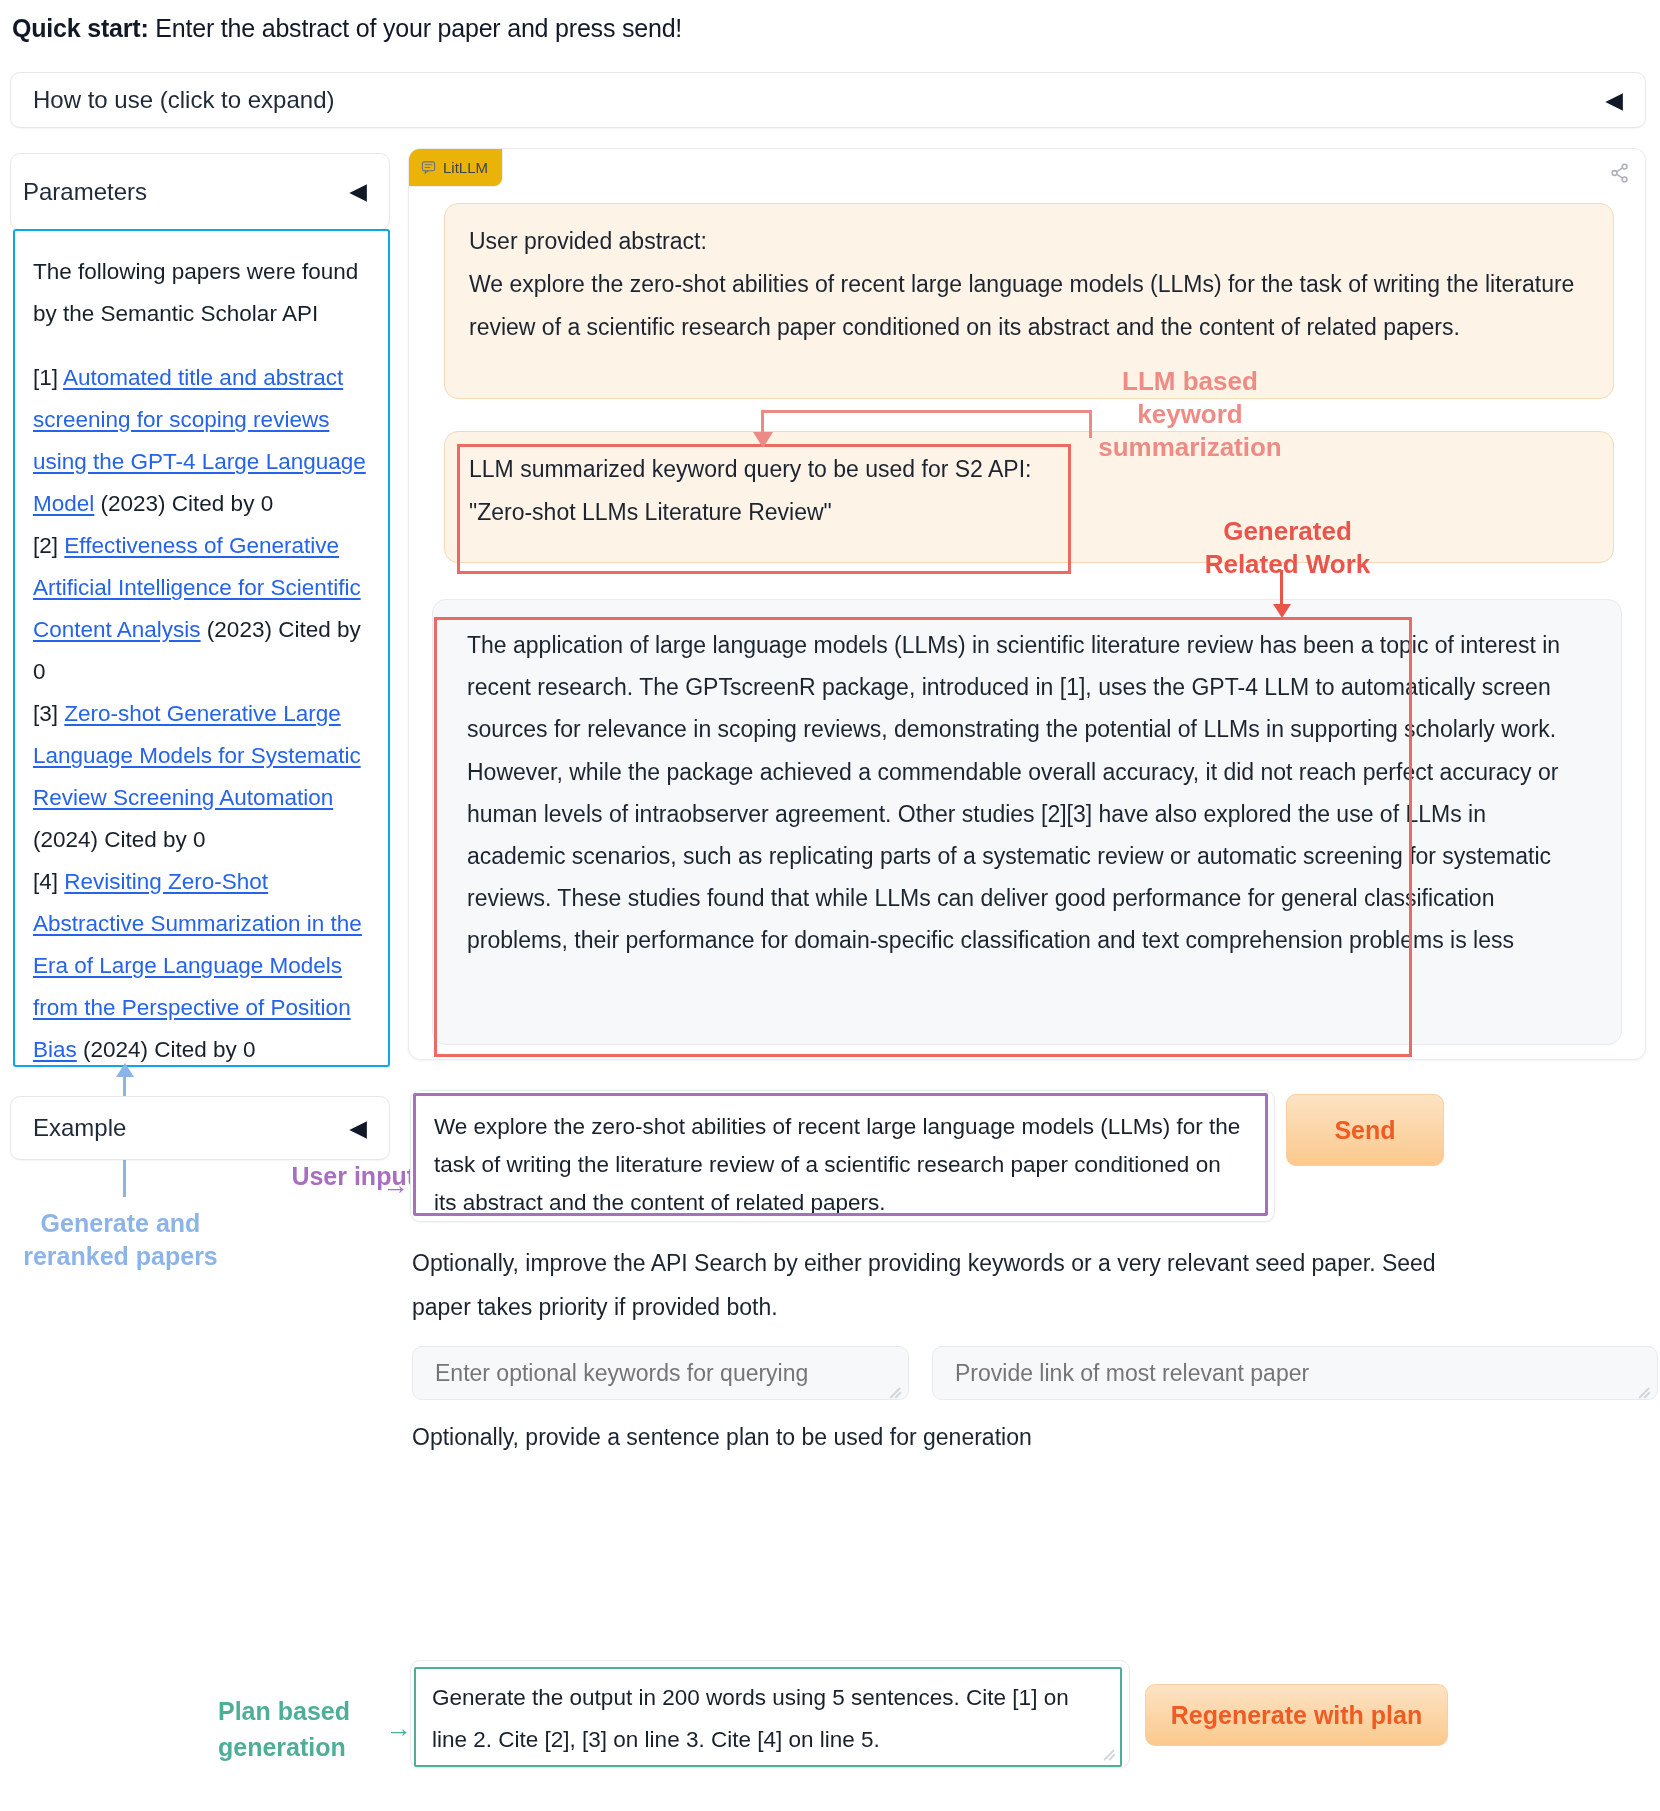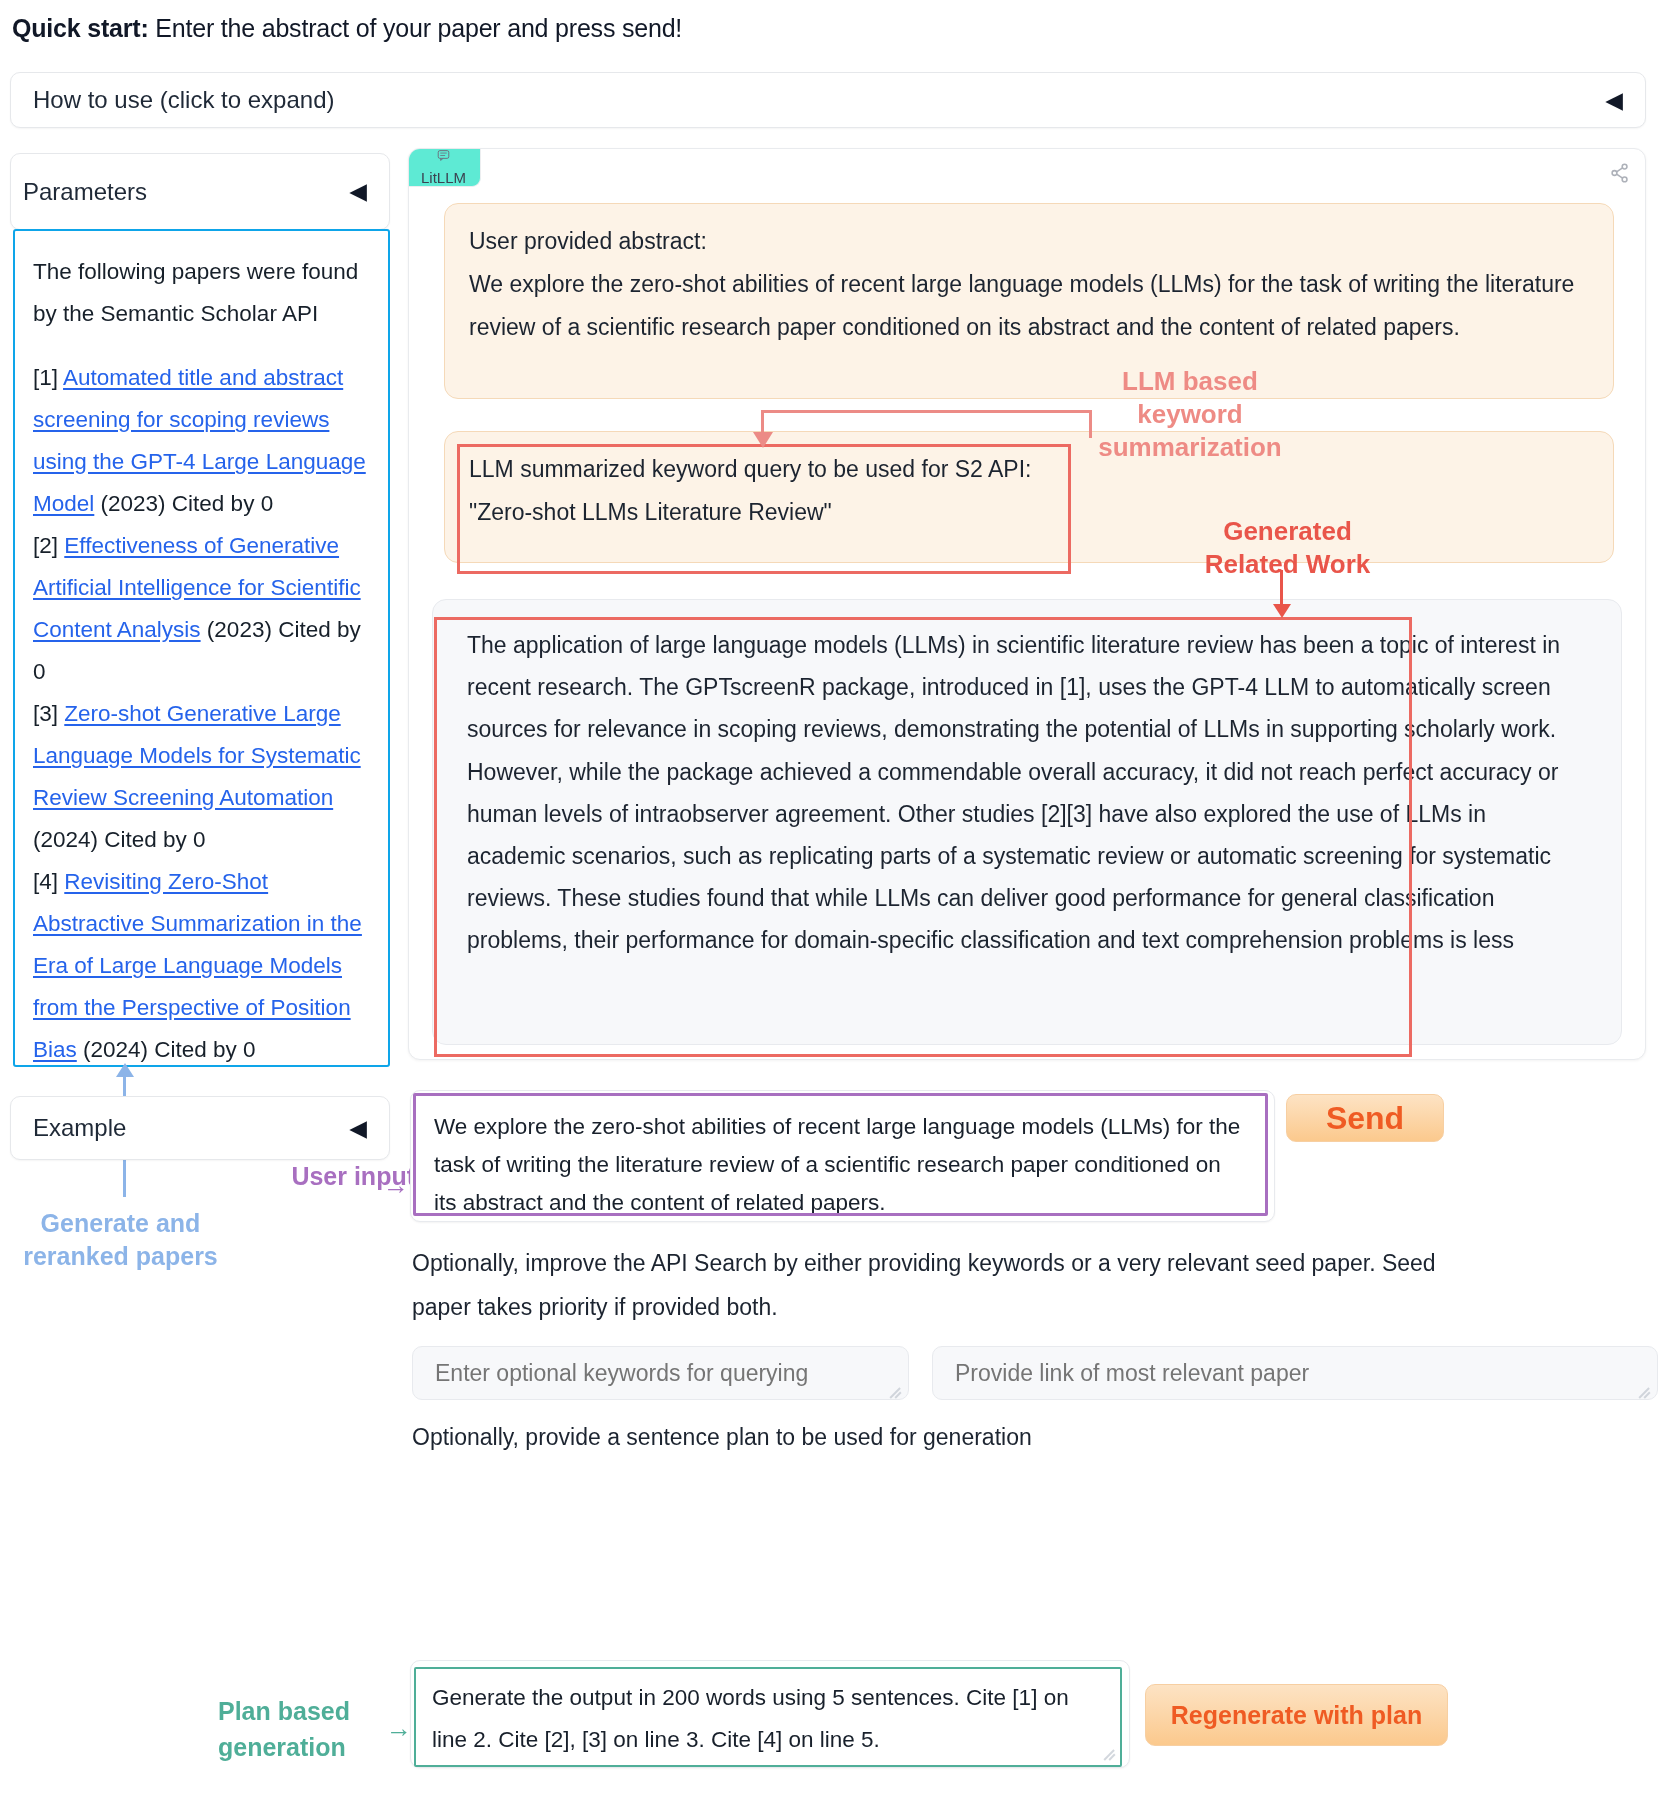--- a/index.html
+++ b/index.html
@@ -82,27 +82,26 @@
     border-radius: 12px;
     box-shadow: 0 1px 3px rgba(0,0,0,0.05);
     overflow: hidden;
   }
   #chat-tab {
     position: absolute;
     left: 0; top: 0;
     height: 38px;
     display: flex; align-items: center; gap: 7px;
     padding: 0 14px 0 12px;
-    background: #5eead4;
+    background: #eab308;
     border: 1px solid #eceef0;
     border-top: none; border-left: none;
     border-radius: 0 0 9px 0;
     font-size: 15px;
     color: #3b4351;
-    flex-direction: column;
   }
   #chat-share {
     position: absolute;
     right: 14px; top: 13px;
     width: 22px; height: 22px;
     opacity: .55;
   }
 
   .bubble {
     position: absolute;
@@ -289,21 +288,21 @@
   .btn-orange {
     position: absolute;
     background: linear-gradient(180deg, #fde3c4 0%, #fbc98d 100%);
     border: 1px solid #f7cfa2;
     border-radius: 10px;
     color: #ef5b23;
     font-weight: bold;
     display: flex; align-items: center; justify-content: center;
     cursor: pointer;
   }
-  #send-btn { left: 1286px; top: 1094px; width: 158px; height: 48px; font-size: 32px; }
+  #send-btn { left: 1286px; top: 1094px; width: 158px; height: 72px; font-size: 25px; }
   #regen-btn { left: 1145px; top: 1684px; width: 303px; height: 62px; font-size: 25px; }
 
   
   .helper {
     position: absolute;
     font-size: 23px;
     line-height: 44px;
     color: #1c2430;
   }
   #helper1 { left: 412px; top: 1241px; width: 1030px; }

